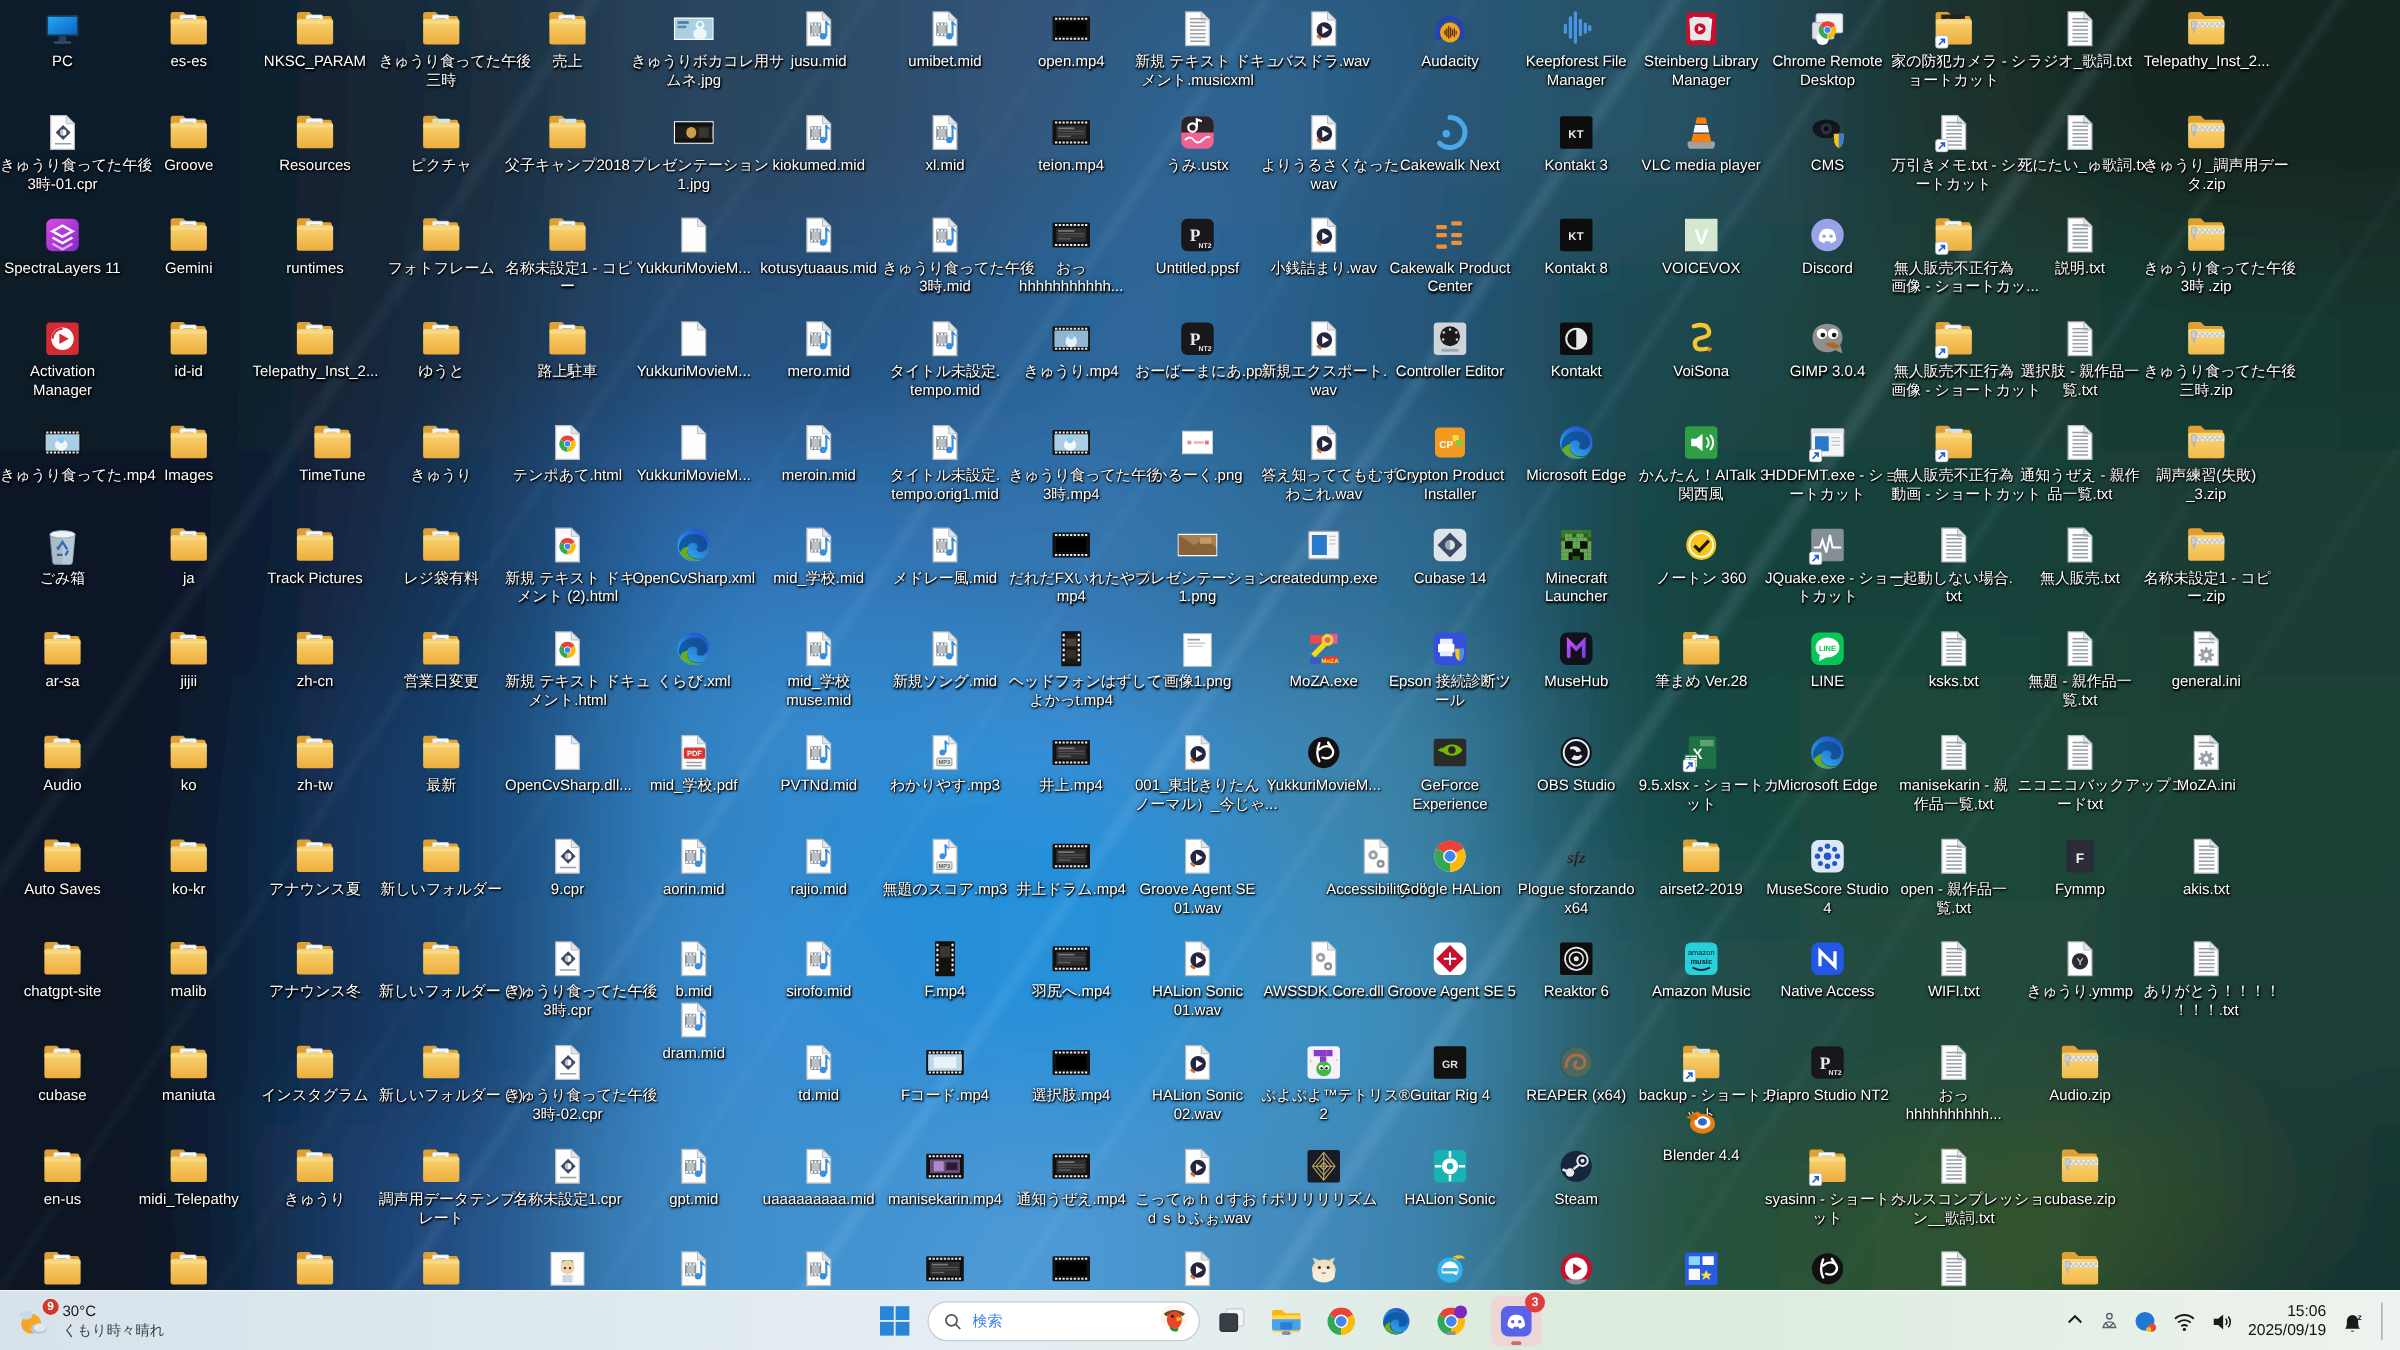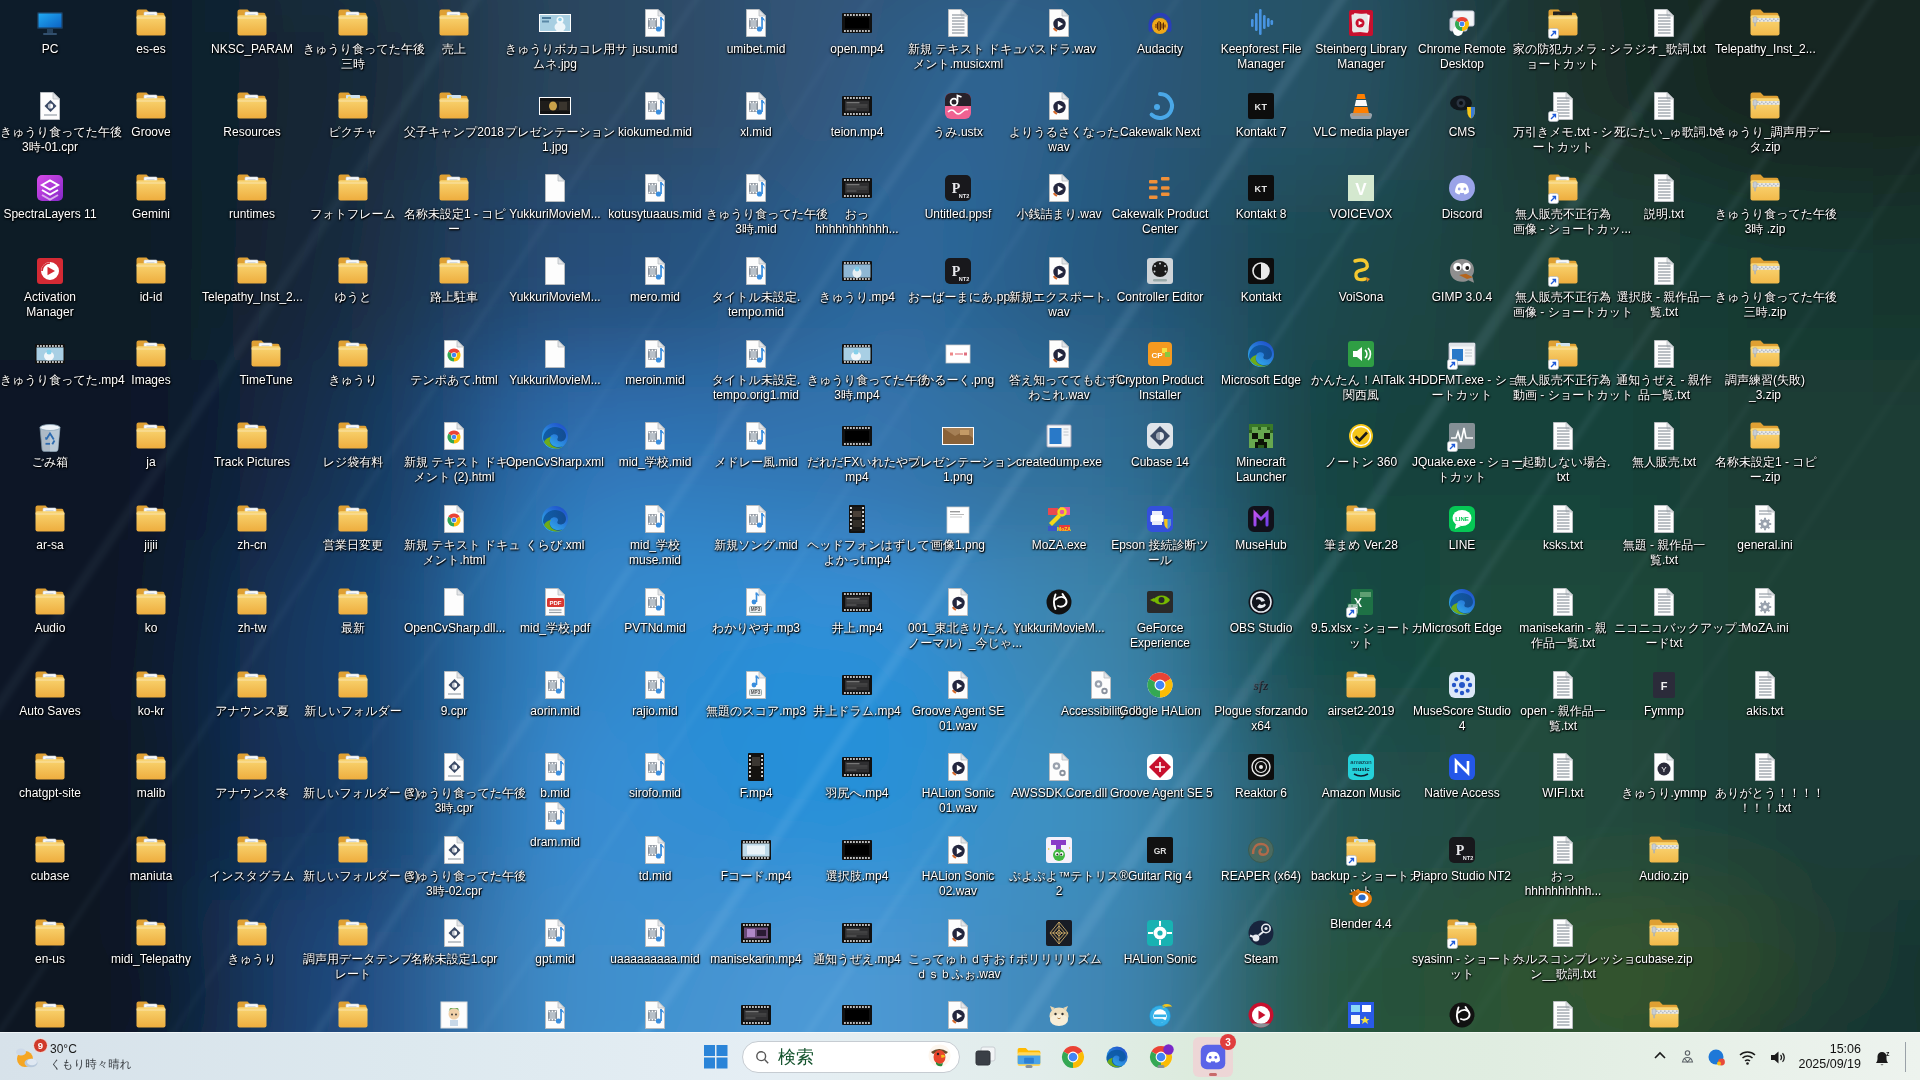--- a/index.html
+++ b/index.html
@@ -11,21 +11,21 @@
  text-shadow:0 1px 2px rgba(0,0,0,0.95),0 0 3px rgba(0,0,0,0.8),1px 1px 1px rgba(0,0,0,0.9);white-space:nowrap}
 #taskbar{position:absolute;left:0;bottom:0;width:1920px;height:48px;
  background:linear-gradient(90deg,#d7e2ea 0%,#dde9ef 22%,#e5eef4 40%,#e2edeb 54%,#dcebdc 63%,#e0ede1 78%,#e9f1ea 92%,#edf3ee 100%);
  border-top:1px solid rgba(255,255,255,0.6)}
 .tb{position:absolute;top:0;height:48px;display:flex;align-items:center}
 #weather{left:12px;gap:8px}
 #wtxt{font-size:12px;color:#1a1a1a;line-height:15px;text-align:left}
 #wtxt .sub{color:#3a3f44;font-size:11.5px}
 #centerIcons{left:703px;gap:14px}
 #search{width:218px;height:32px;background:#fff;border:1px solid #c6ccd2;border-radius:16px;display:flex;align-items:center;padding:0 6px 0 12px;gap:8px}
-#search span{font-size:18px;color:#14532d}
+#search span{font-size:12px;color:#3b82f6}
 .tbico{width:26px;height:26px;position:relative}
 #tray{right:14px;gap:11px}
 .trayico{position:relative;width:18px;height:18px}
 #clock{font-size:12.5px;color:#111;text-align:right;line-height:15.5px}
 .runind{position:absolute;bottom:2px;left:50%;transform:translateX(-50%);width:7px;height:3px;border-radius:2px;background:#8a9298}
 </style></head>
 <body>
 <div id="desk">
     <svg width="1920" height="1080" viewBox="0 0 1920 1080">
       <defs>
@@ -611,21 +611,21 @@
         <path d="M16 4a12 12 0 1 1-8.4 20.6" fill="none" stroke="#4aa8e8" stroke-width="4" stroke-linecap="round"></path>
         <circle cx="13" cy="17" r="3" fill="#4aa8e8"></circle>
       </svg></div>
     <div class="lb">Cakewalk Next</div>
   </div>
 <div class="cell" style="left:1211px;top:90px">
     <div class="ic"><svg width="32" height="32" viewBox="0 0 32 32">
         <rect x="3" y="3" width="26" height="26" rx="2" fill="#0d0d0d"></rect>
         <text x="16" y="20" font-size="9" font-weight="bold" fill="#e8e8e8" text-anchor="middle" font-family="Liberation Sans, sans-serif" letter-spacing="0.5">KT</text>
       </svg></div>
-    <div class="lb">Kontakt 7</div>
+    <div class="lb">Kontakt 3</div>
   </div>
 <div class="cell" style="left:1311px;top:90px">
     <div class="ic"><svg width="32" height="32" viewBox="0 0 32 32">
         <path d="M12.5 4h7l1.2 5h-9.4z" fill="#ff7f00"></path>
         <path d="M11 10h10l1.3 6H9.7z" fill="#f8f8f8"></path>
         <path d="M9.5 17h13l1.4 6h-15.8z" fill="#ff7f00"></path>
         <path d="M5 25.5a2 2 0 0 1 2-2.5h18a2 2 0 0 1 2 2.5l-0.6 2a2 2 0 0 1-2 1.5H7.6a2 2 0 0 1-2-1.5z" fill="#9aa2aa"></path>
         <path d="M8 23h16l0.8 3H7.2z" fill="#ff7f00" opacity="0.25"></path>
       </svg></div>
     <div class="lb">VLC media player</div>

